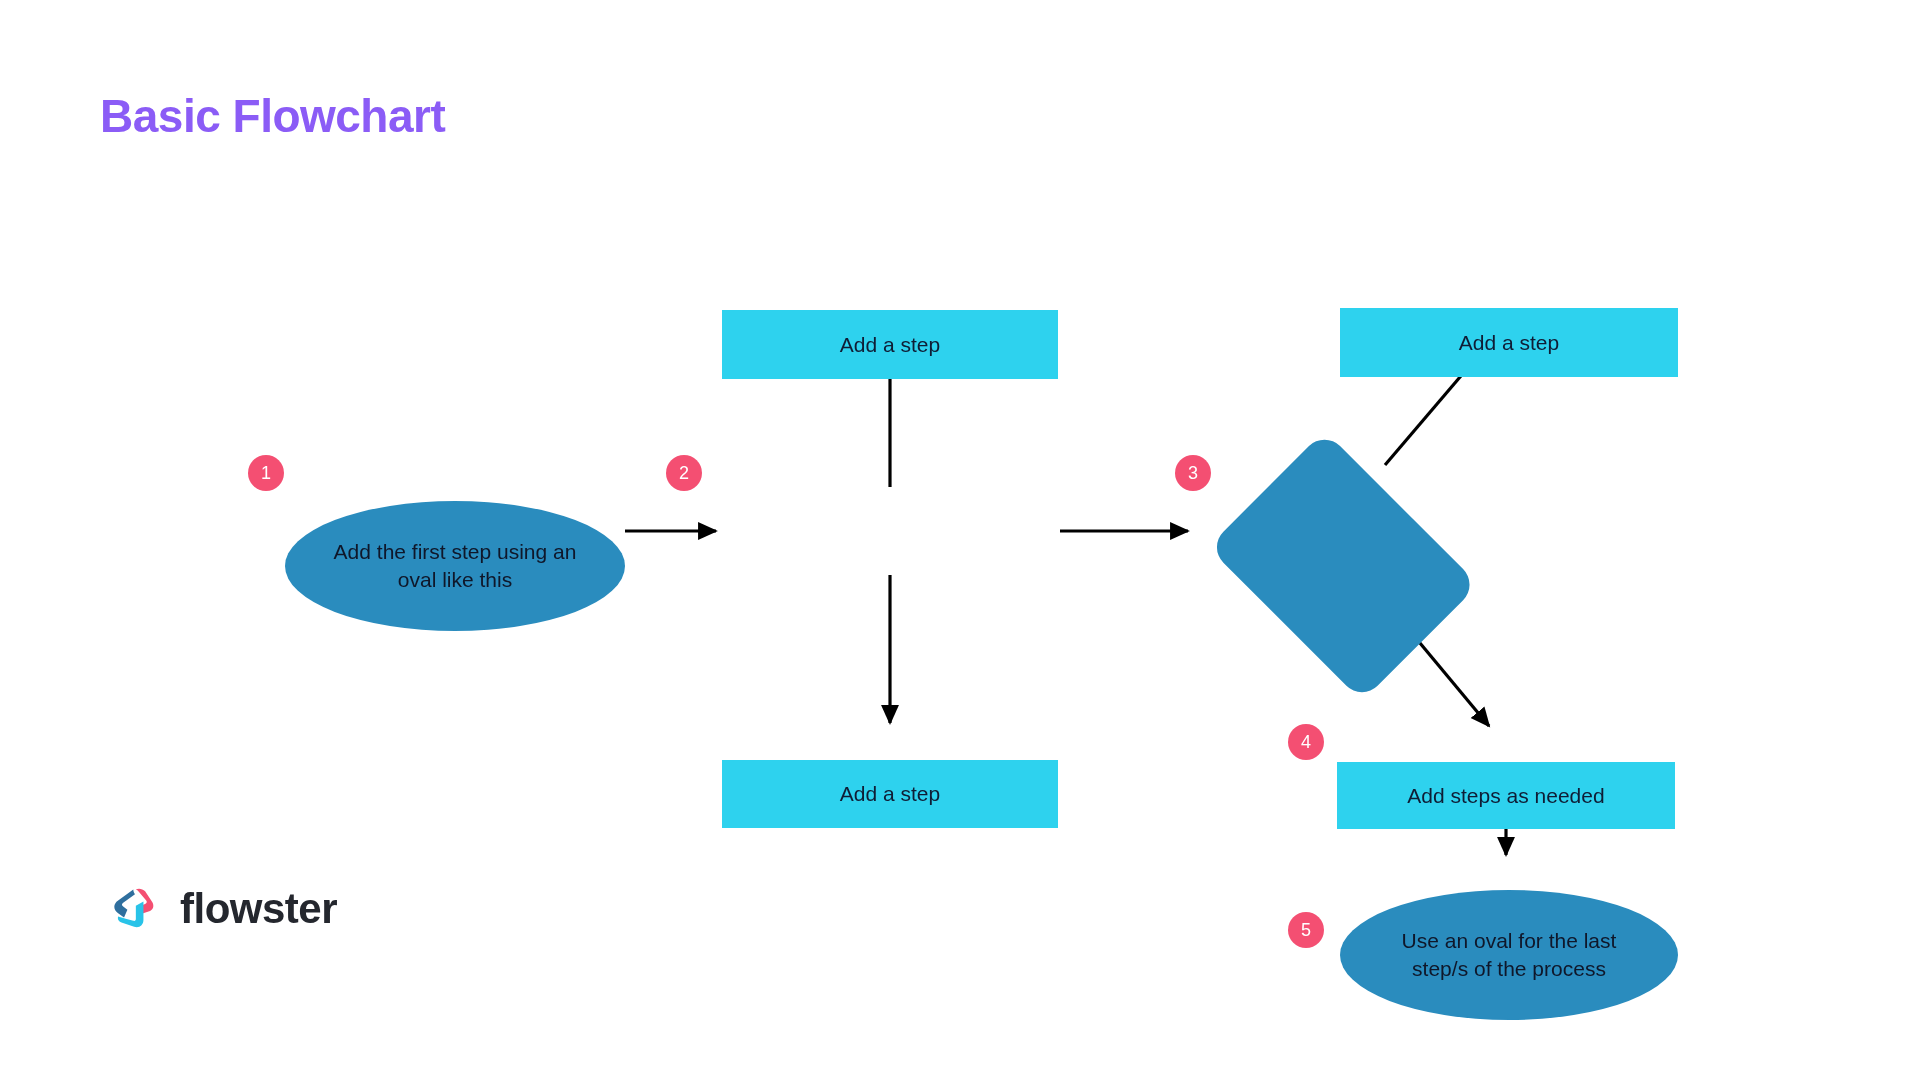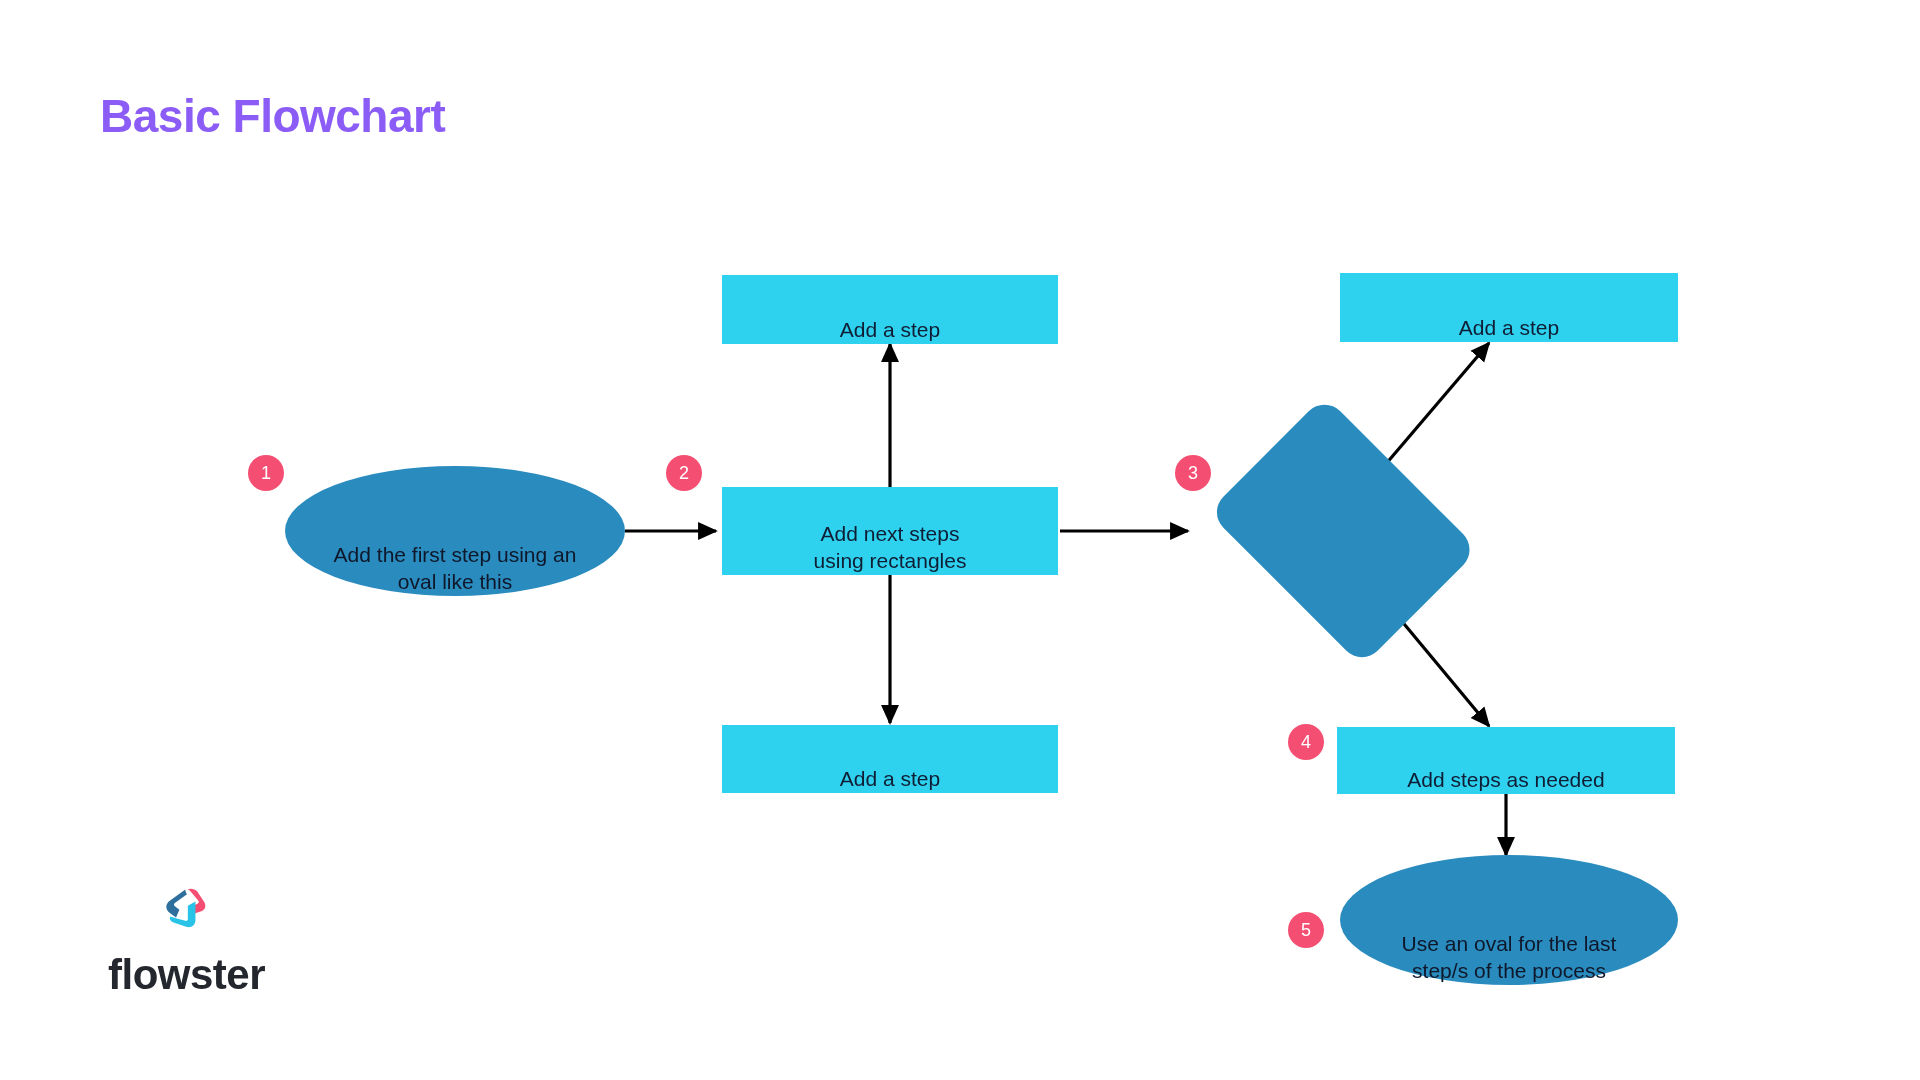--- a/index.html
+++ b/index.html
@@ -43,24 +43,25 @@
     width: 1920px;
     height: 1080px;
     pointer-events: none;
   }
 
   
   .node {
     position: absolute;
     box-sizing: border-box;
     display: flex;
-    align-items: flex-end;
+    align-items: center;
     justify-content: center;
     text-align: center;
     line-height: 1.32;
+    margin-top: 35px;
   }
   .node-label {
     display: block;
     white-space: pre-line;
     padding: 0 10px;
   }
 
   .node.rect {
     background: #2ed2ee;
     color: #0f1d35;
@@ -110,21 +111,20 @@
   }
 
   
   #brand-logo {
     position: absolute;
     left: 108px;
     top: 882px;
     display: flex;
     align-items: center;
     gap: 18px;
-    flex-direction: column;
   }
   #brand-logo-mark {
     width: 54px;
     height: 54px;
     flex: 0 0 auto;
   }
   #brand-logo-text {
     font-size: 42px;
     font-weight: bold;
     color: #24272e;
@@ -163,24 +163,20 @@
 
   <div class="node oval" style="left:285px; top:466px; width:340px; height:130px;">
     <span class="node-label">Add the first step using an
 oval like this</span>
   </div>
 
   <div class="node rect" style="left:722px; top:275px; width:336px; height:69px;">
     <span class="node-label">Add a step</span>
   </div>
 
-  <div class="node rect" style="left:722px; top:487px; width:336px; height:88px;">
-    <span class="node-label">Add next steps
-using rectangles</span>
-  </div>
 
   <div class="node rect" style="left:722px; top:725px; width:336px; height:68px;">
     <span class="node-label">Add a step</span>
   </div>
 
   <div class="node diamond" style="left:1189px; top:414px; width:308px; height:234px;">
     <span class="diamond-shape"></span>
   </div>
 
   <div class="node rect" style="left:1340px; top:273px; width:338px; height:69px;">

